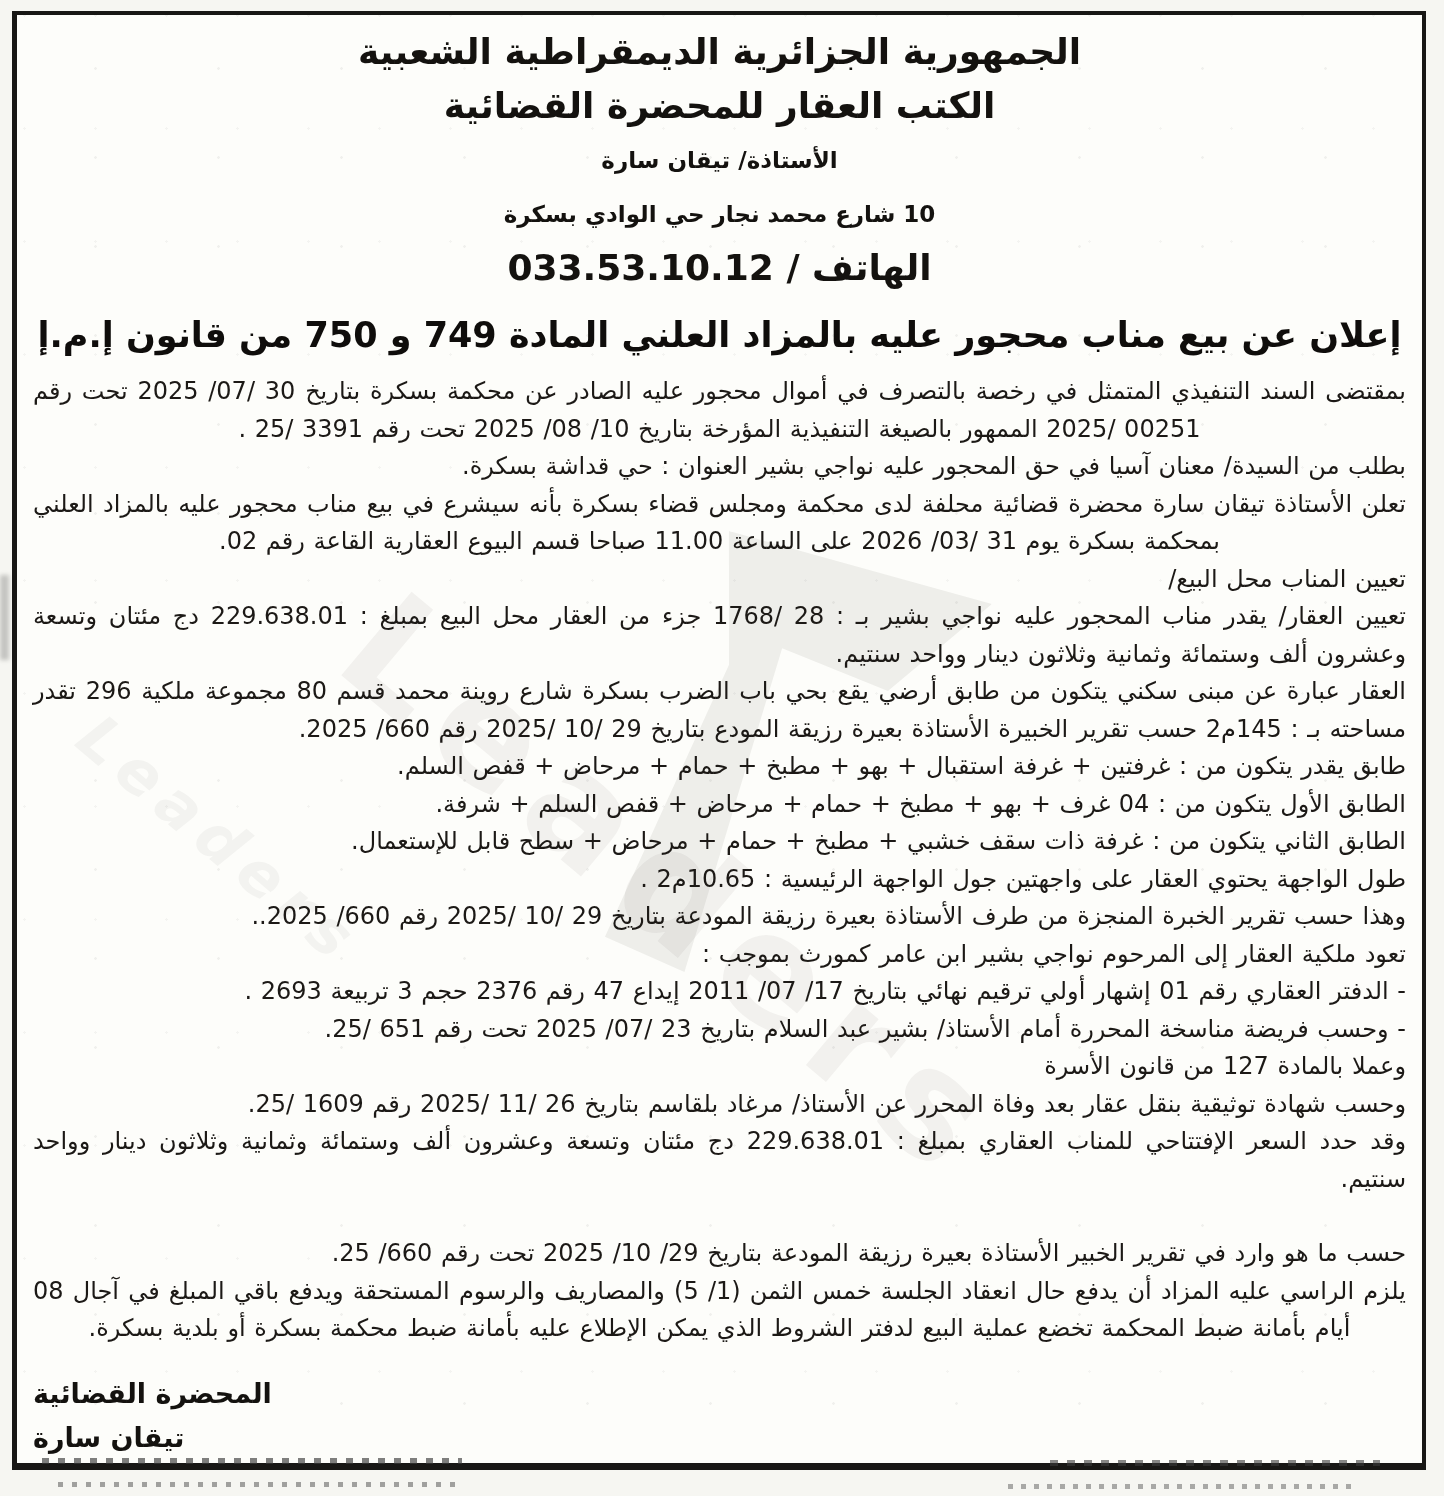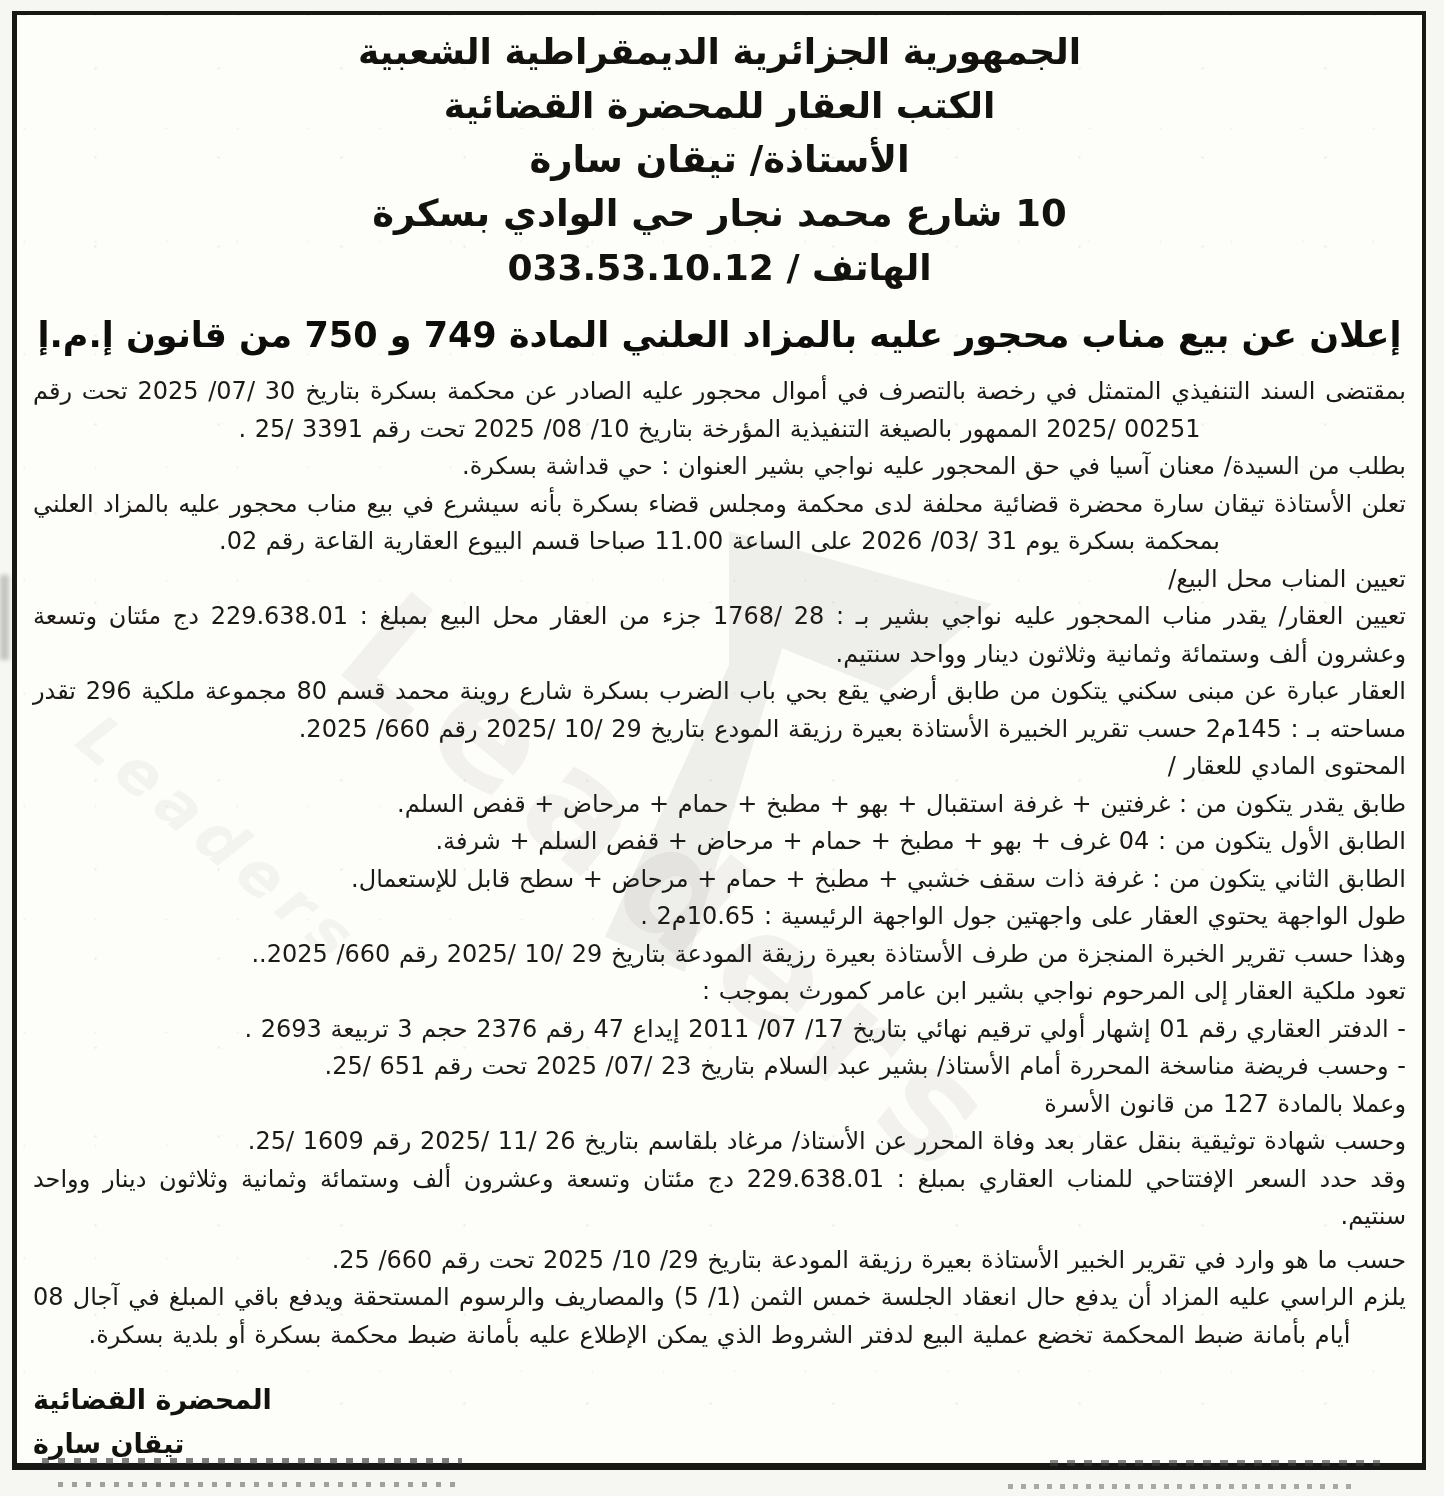--- a/index.html
+++ b/index.html
@@ -18,30 +18,30 @@
       radial-gradient(circle, rgba(20,20,20,0.04) 1px, transparent 1.4px);
     background-size:123px 89px, 71px 113px;
     background-position:17px 9px, 43px 57px;
   }
   .content{
     position:relative;z-index:2;height:100%;box-sizing:border-box;
     padding:10px 16px 0 16px;direction:rtl;color:#1c1916;
   }
   .doc-header{text-align:center;font-weight:bold;color:#14120f;}
   .h-line{font-size:36px;line-height:54px;}
-  .h-line.small{font-size:37px;}
+  .h-line.small{font-size:23px;}
   .doc-title{
     font-size:35px;line-height:56px;font-weight:bold;text-align:center;
     white-space:nowrap;margin:12px 0 10px 0;color:#0f0d0b;
   }
   .body-text{font-size:24px;line-height:37.5px;}
   .para{margin:0;text-align:right;word-spacing:1px;}
   .jc{text-align:justify;text-align-last:center;}
   .jr{text-align:justify;text-align-last:right;}
-  .mt{margin-top:6px;}
+  .mt{margin-top:37px;}
   .doc-footer{margin-top:24px;font-weight:bold;font-size:27px;line-height:44px;text-align:left;color:#14120f;}
   .doc-footer div{direction:rtl;}
 
   
   .wm{position:absolute;z-index:1;pointer-events:none;}
   .wm-shape{
     left:640px;top:545px;width:290px;height:430px;
     background:rgba(50,48,45,0.075);
     transform:skewX(-16deg) rotate(6deg);
     clip-path:polygon(0 0, 100% 10%, 76% 32%, 34% 25%, 44% 100%, 12% 94%, 18% 30%);
@@ -88,21 +88,20 @@
 
     <h1 class="doc-title">إعلان عن بيع مناب محجور عليه بالمزاد العلني المادة 749 و 750 من قانون إ.م.إ</h1>
 
     <main class="body-text">
       <p class="para jc">بمقتضى السند التنفيذي المتمثل في رخصة بالتصرف في أموال محجور عليه الصادر عن  محكمة بسكرة بتاريخ 30 /07/ 2025 تحت رقم 00251  /2025 الممهور بالصيغة التنفيذية المؤرخة بتاريخ 10/ 08/ 2025 تحت رقم 3391 /25 .</p>
       <p class="para">بطلب من السيدة/ معنان آسيا في حق المحجور عليه نواجي بشير العنوان : حي قداشة بسكرة.</p>
       <p class="para jc">تعلن الأستاذة تيقان سارة محضرة قضائية محلفة لدى محكمة ومجلس قضاء بسكرة بأنه سيشرع في بيع مناب محجور عليه بالمزاد العلني بمحكمة بسكرة يوم 31 /03/ 2026 على الساعة 11.00 صباحا قسم البيوع العقارية القاعة رقم 02.</p>
       <p class="para">تعيين المناب محل البيع/</p>
       <p class="para jr">تعيين العقار/ يقدر مناب المحجور عليه نواجي بشير بـ : 28 /1768 جزء من العقار محل البيع بمبلغ : 229.638.01 دج مئتان وتسعة وعشرون ألف وستمائة وثمانية وثلاثون دينار وواحد سنتيم.</p>
       <p class="para jr">العقار عبارة عن مبنى سكني يتكون من طابق أرضي يقع بحي باب الضرب بسكرة شارع روينة محمد قسم 80 مجموعة ملكية 296 تقدر مساحته بـ : 145م2 حسب تقرير الخبيرة الأستاذة بعيرة رزيقة المودع بتاريخ 29 /10 /2025 رقم 660/ 2025.</p>
-      <p class="para">المحتوى المادي للعقار /</p>
       <p class="para">طابق يقدر يتكون من : غرفتين + غرفة استقبال + بهو + مطبخ + حمام + مرحاض + قفص السلم.</p>
       <p class="para">الطابق الأول يتكون من : 04 غرف + بهو + مطبخ + حمام + مرحاض + قفص السلم + شرفة.</p>
       <p class="para">الطابق الثاني يتكون من : غرفة ذات سقف خشبي + مطبخ + حمام + مرحاض + سطح قابل للإستعمال.</p>
       <p class="para">طول الواجهة يحتوي العقار على واجهتين جول الواجهة الرئيسية : 10.65م2 .</p>
       <p class="para">وهذا حسب تقرير الخبرة المنجزة من طرف الأستاذة بعيرة رزيقة المودعة بتاريخ  29 /10 /2025 رقم 660/ 2025..</p>
       <p class="para">تعود ملكية العقار إلى المرحوم نواجي بشير ابن عامر كمورث بموجب :</p>
       <p class="para">- الدفتر العقاري رقم 01 إشهار أولي ترقيم نهائي بتاريخ 17/ 07/ 2011 إيداع 47 رقم 2376 حجم 3 تربيعة 2693 .</p>
       <p class="para">- وحسب فريضة مناسخة المحررة أمام الأستاذ/ بشير عبد السلام بتاريخ 23 /07/ 2025 تحت رقم 651 /25.</p>
       <p class="para">وعملا بالمادة 127 من قانون الأسرة</p>
       <p class="para">وحسب شهادة توثيقية بنقل عقار بعد وفاة المحرر عن الأستاذ/ مرغاد بلقاسم بتاريخ 26 /11 /2025 رقم 1609 /25.</p>

